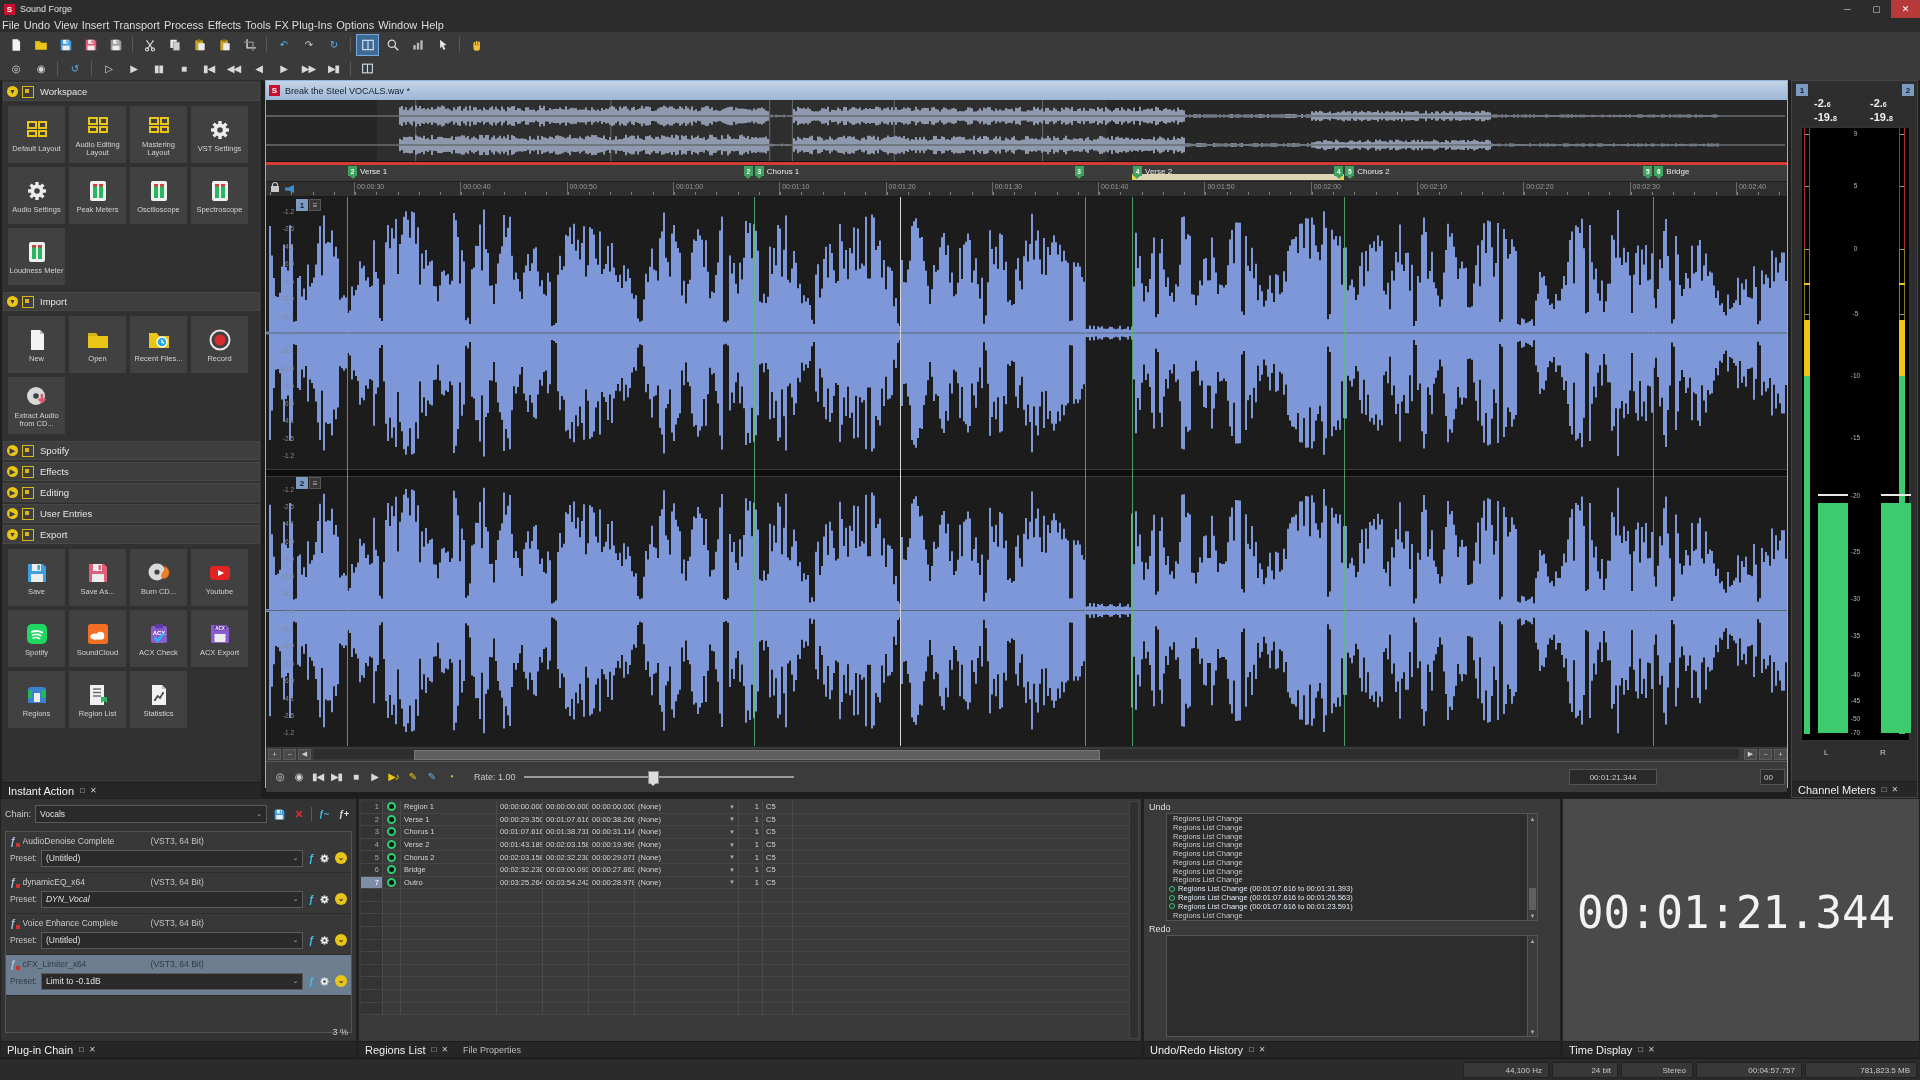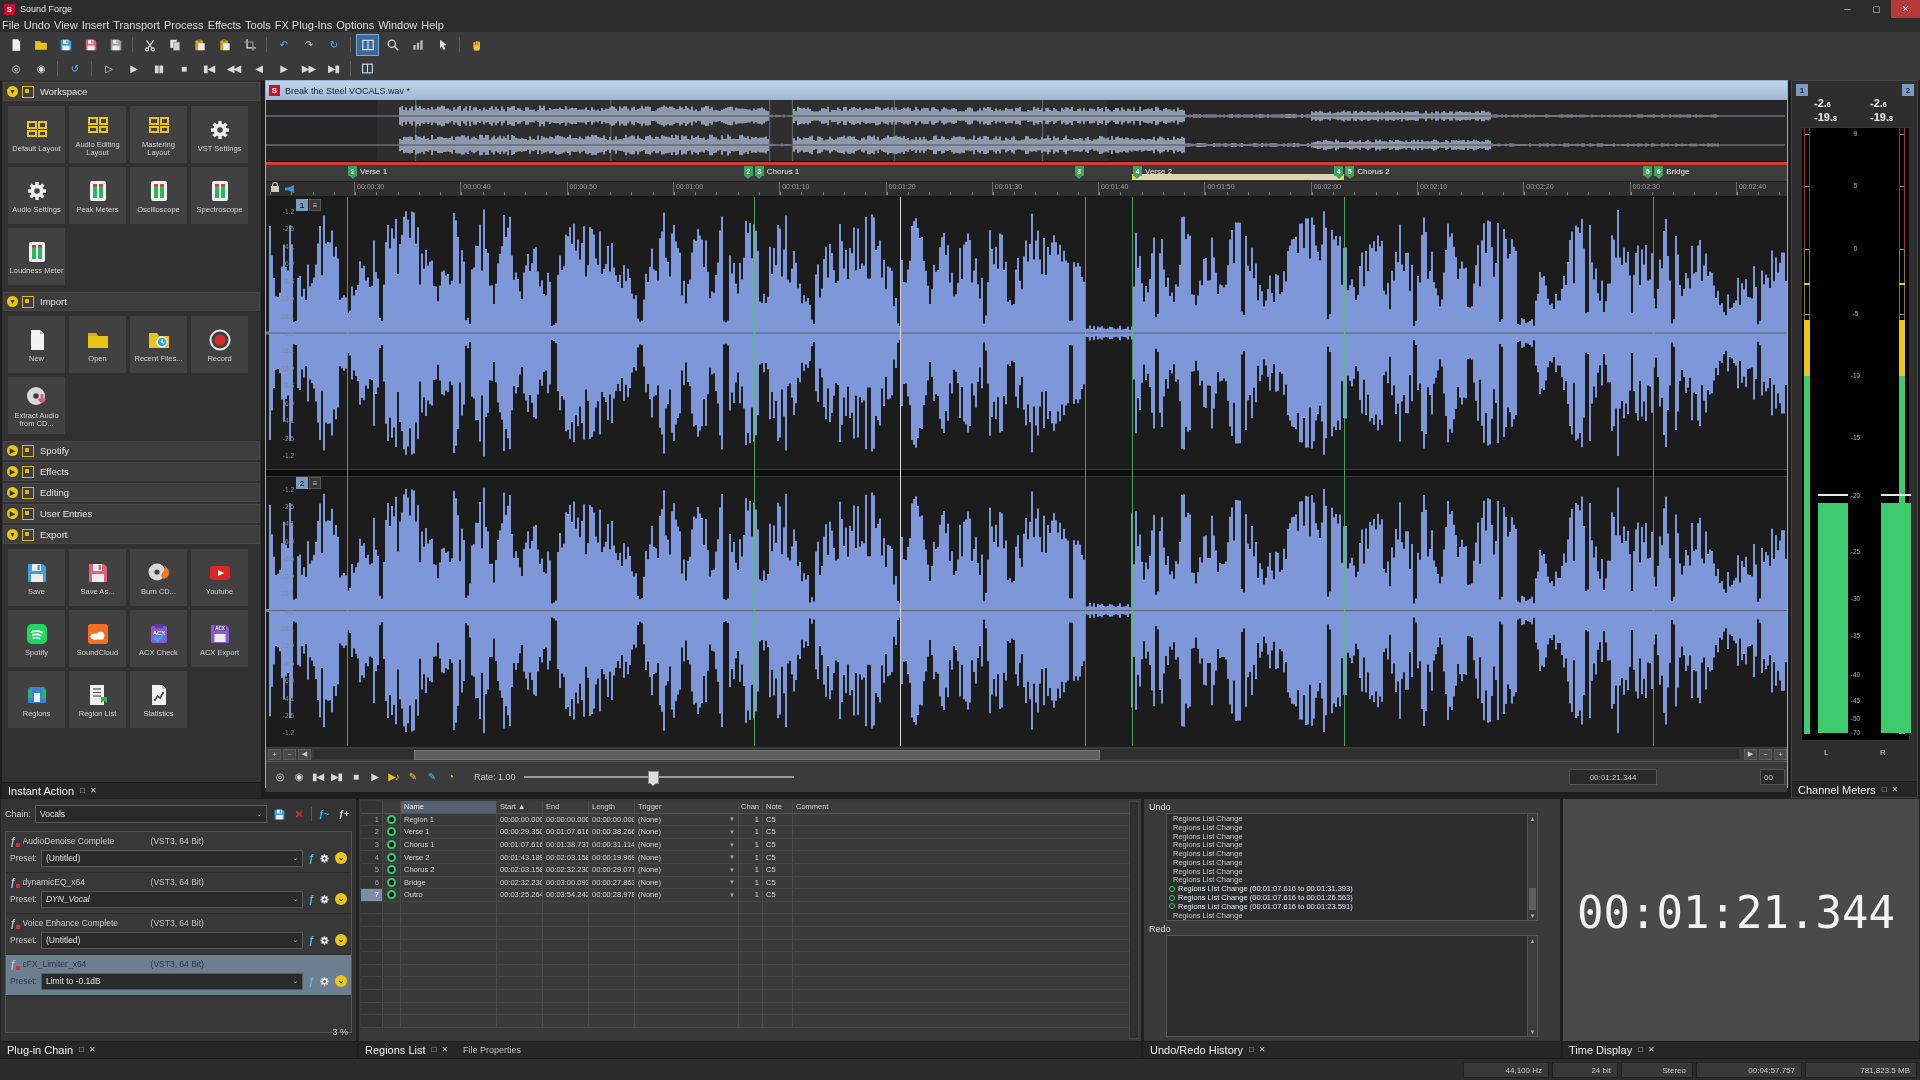--- a/index.html
+++ b/index.html
@@ -1126,32 +1126,20 @@
   <div id="pct">3 %</div>
   <div class="panel-footer">
     <span class="pf-label">Plug-in Chain</span>
     <span class="pf-btn">□</span>
     <span class="pf-btn">✕</span>
   </div>
 </div>
 
 <div id="regions-panel" class="bpanel">
   <div id="rg-table">
-      <div class="rg-row rg-head">
-        <div class="rgc rg-num"></div>
-        <div class="rgc rg-ico"></div>
-        <div class="rgc rg-name" style="background: rgb(86, 98, 116); color: rgb(232, 232, 232);">Name</div>
-        <div class="rgc rg-t">Start ▲</div>
-        <div class="rgc rg-t">End</div>
-        <div class="rgc rg-t">Length</div>
-        <div class="rgc rg-trig">Trigger</div>
-        <div class="rgc rg-chan">Chan</div>
-        <div class="rgc rg-note">Note</div>
-        <div class="rgc rg-com">Comment</div>
-      </div>
       <div class="rg-row">
         <div class="rgc rg-num">1</div>
         <div class="rgc rg-ico">
           <span class="gdot"></span>
         </div>
         <div class="rgc rg-name">Region 1</div>
         <div class="rgc rg-t">00:00:00.000</div>
         <div class="rgc rg-t">00:00:00.000</div>
         <div class="rgc rg-t">00:00:00.000</div>
         <div class="rgc rg-trig">

